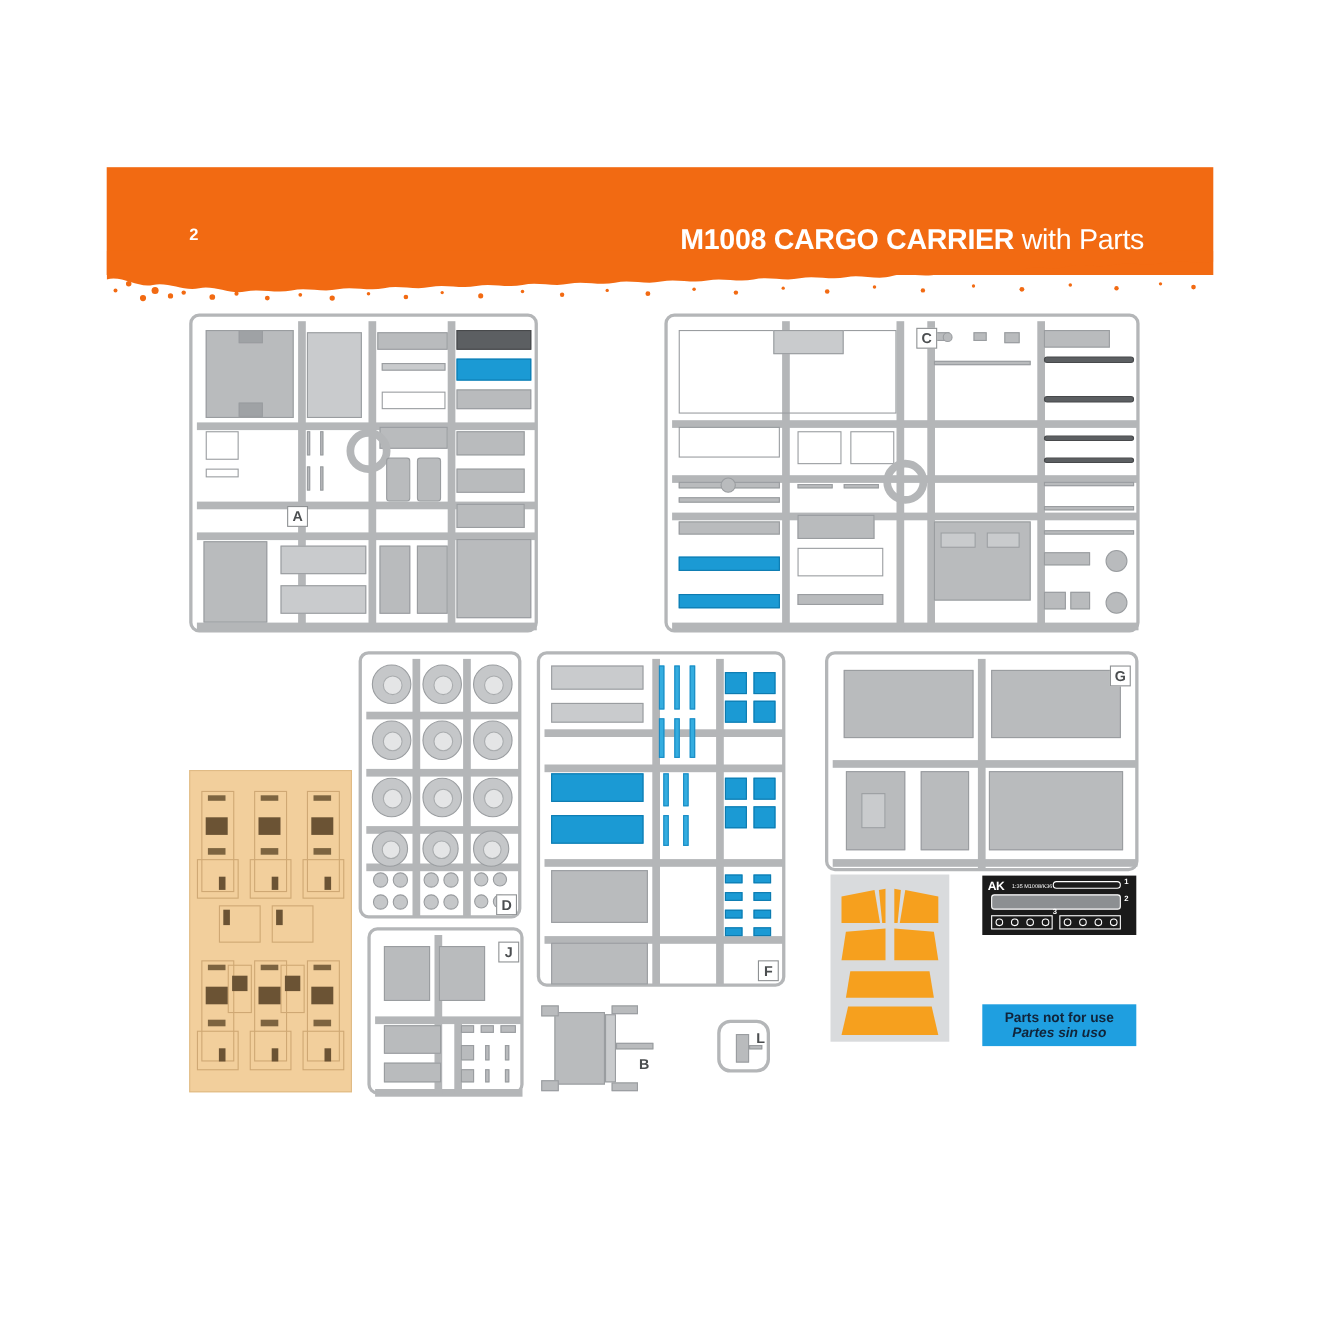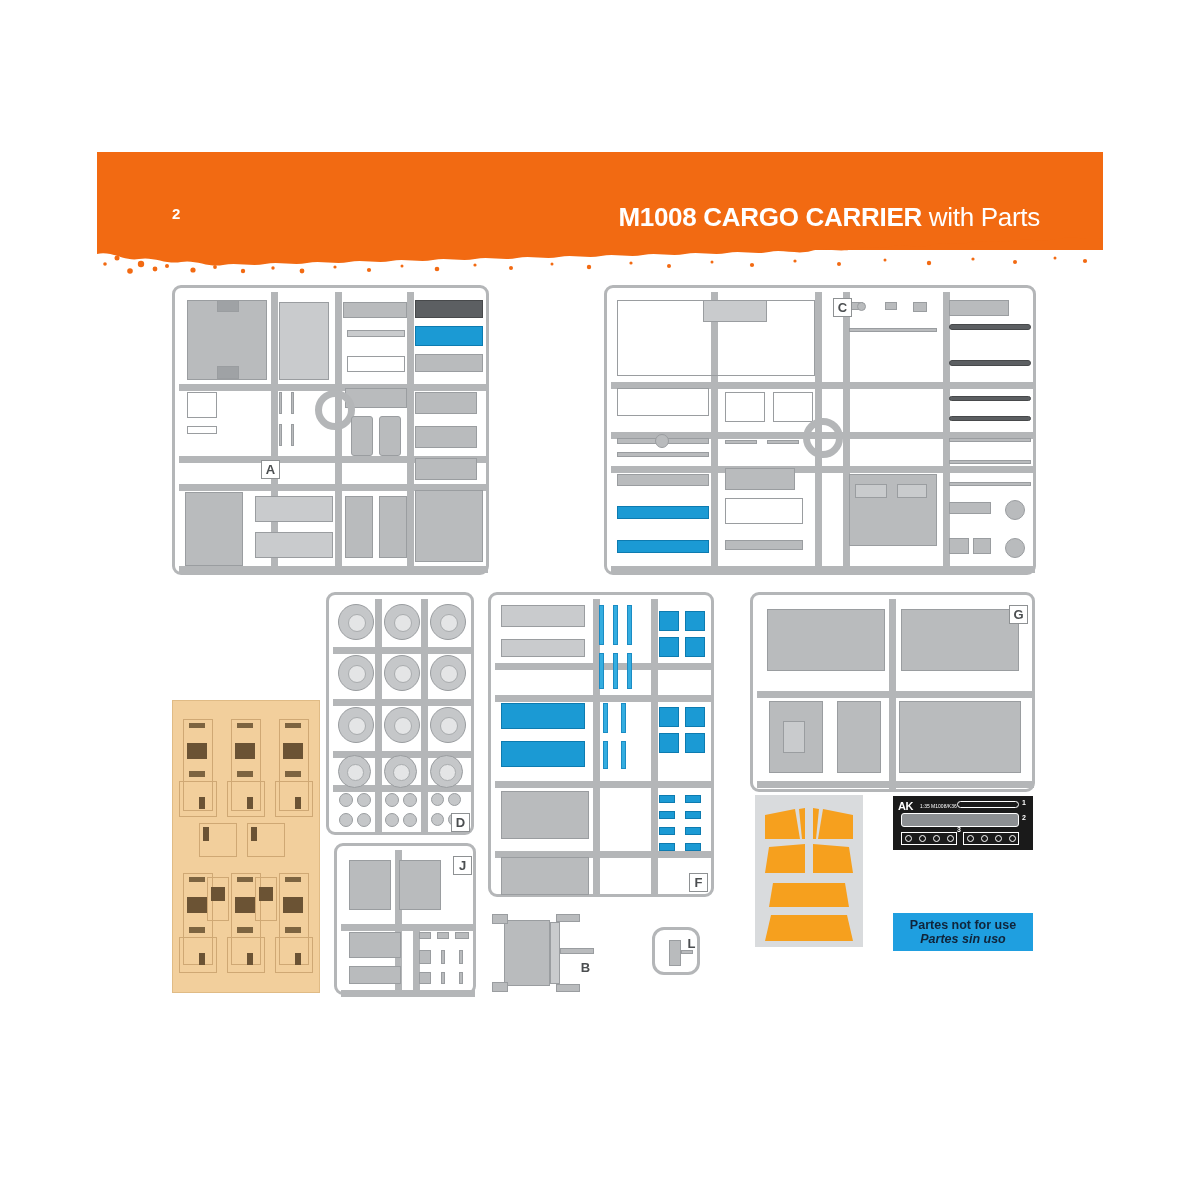--- a/index.html
+++ b/index.html
@@ -510,15 +510,15 @@
   <div class="pe-hole" style="left:26px; top:39px; width:7px; height:7px;"></div>
   <div class="pe-hole" style="left:40px; top:39px; width:7px; height:7px;"></div>
   <div class="pe-hole" style="left:54px; top:39px; width:7px; height:7px;"></div>
   <div class="pe-hole" style="left:74px; top:39px; width:7px; height:7px;"></div>
   <div class="pe-hole" style="left:88px; top:39px; width:7px; height:7px;"></div>
   <div class="pe-hole" style="left:102px;top:39px; width:7px; height:7px;"></div>
   <div class="pe-hole" style="left:116px;top:39px; width:7px; height:7px;"></div>
 </div>
 
 <div id="notforuse">
-  <div class="l1">Partes not for use</div>
+  <div class="l1">Parts not for use</div>
   <div class="l2">Partes sin uso</div>
 </div>
 
 </body></html>

